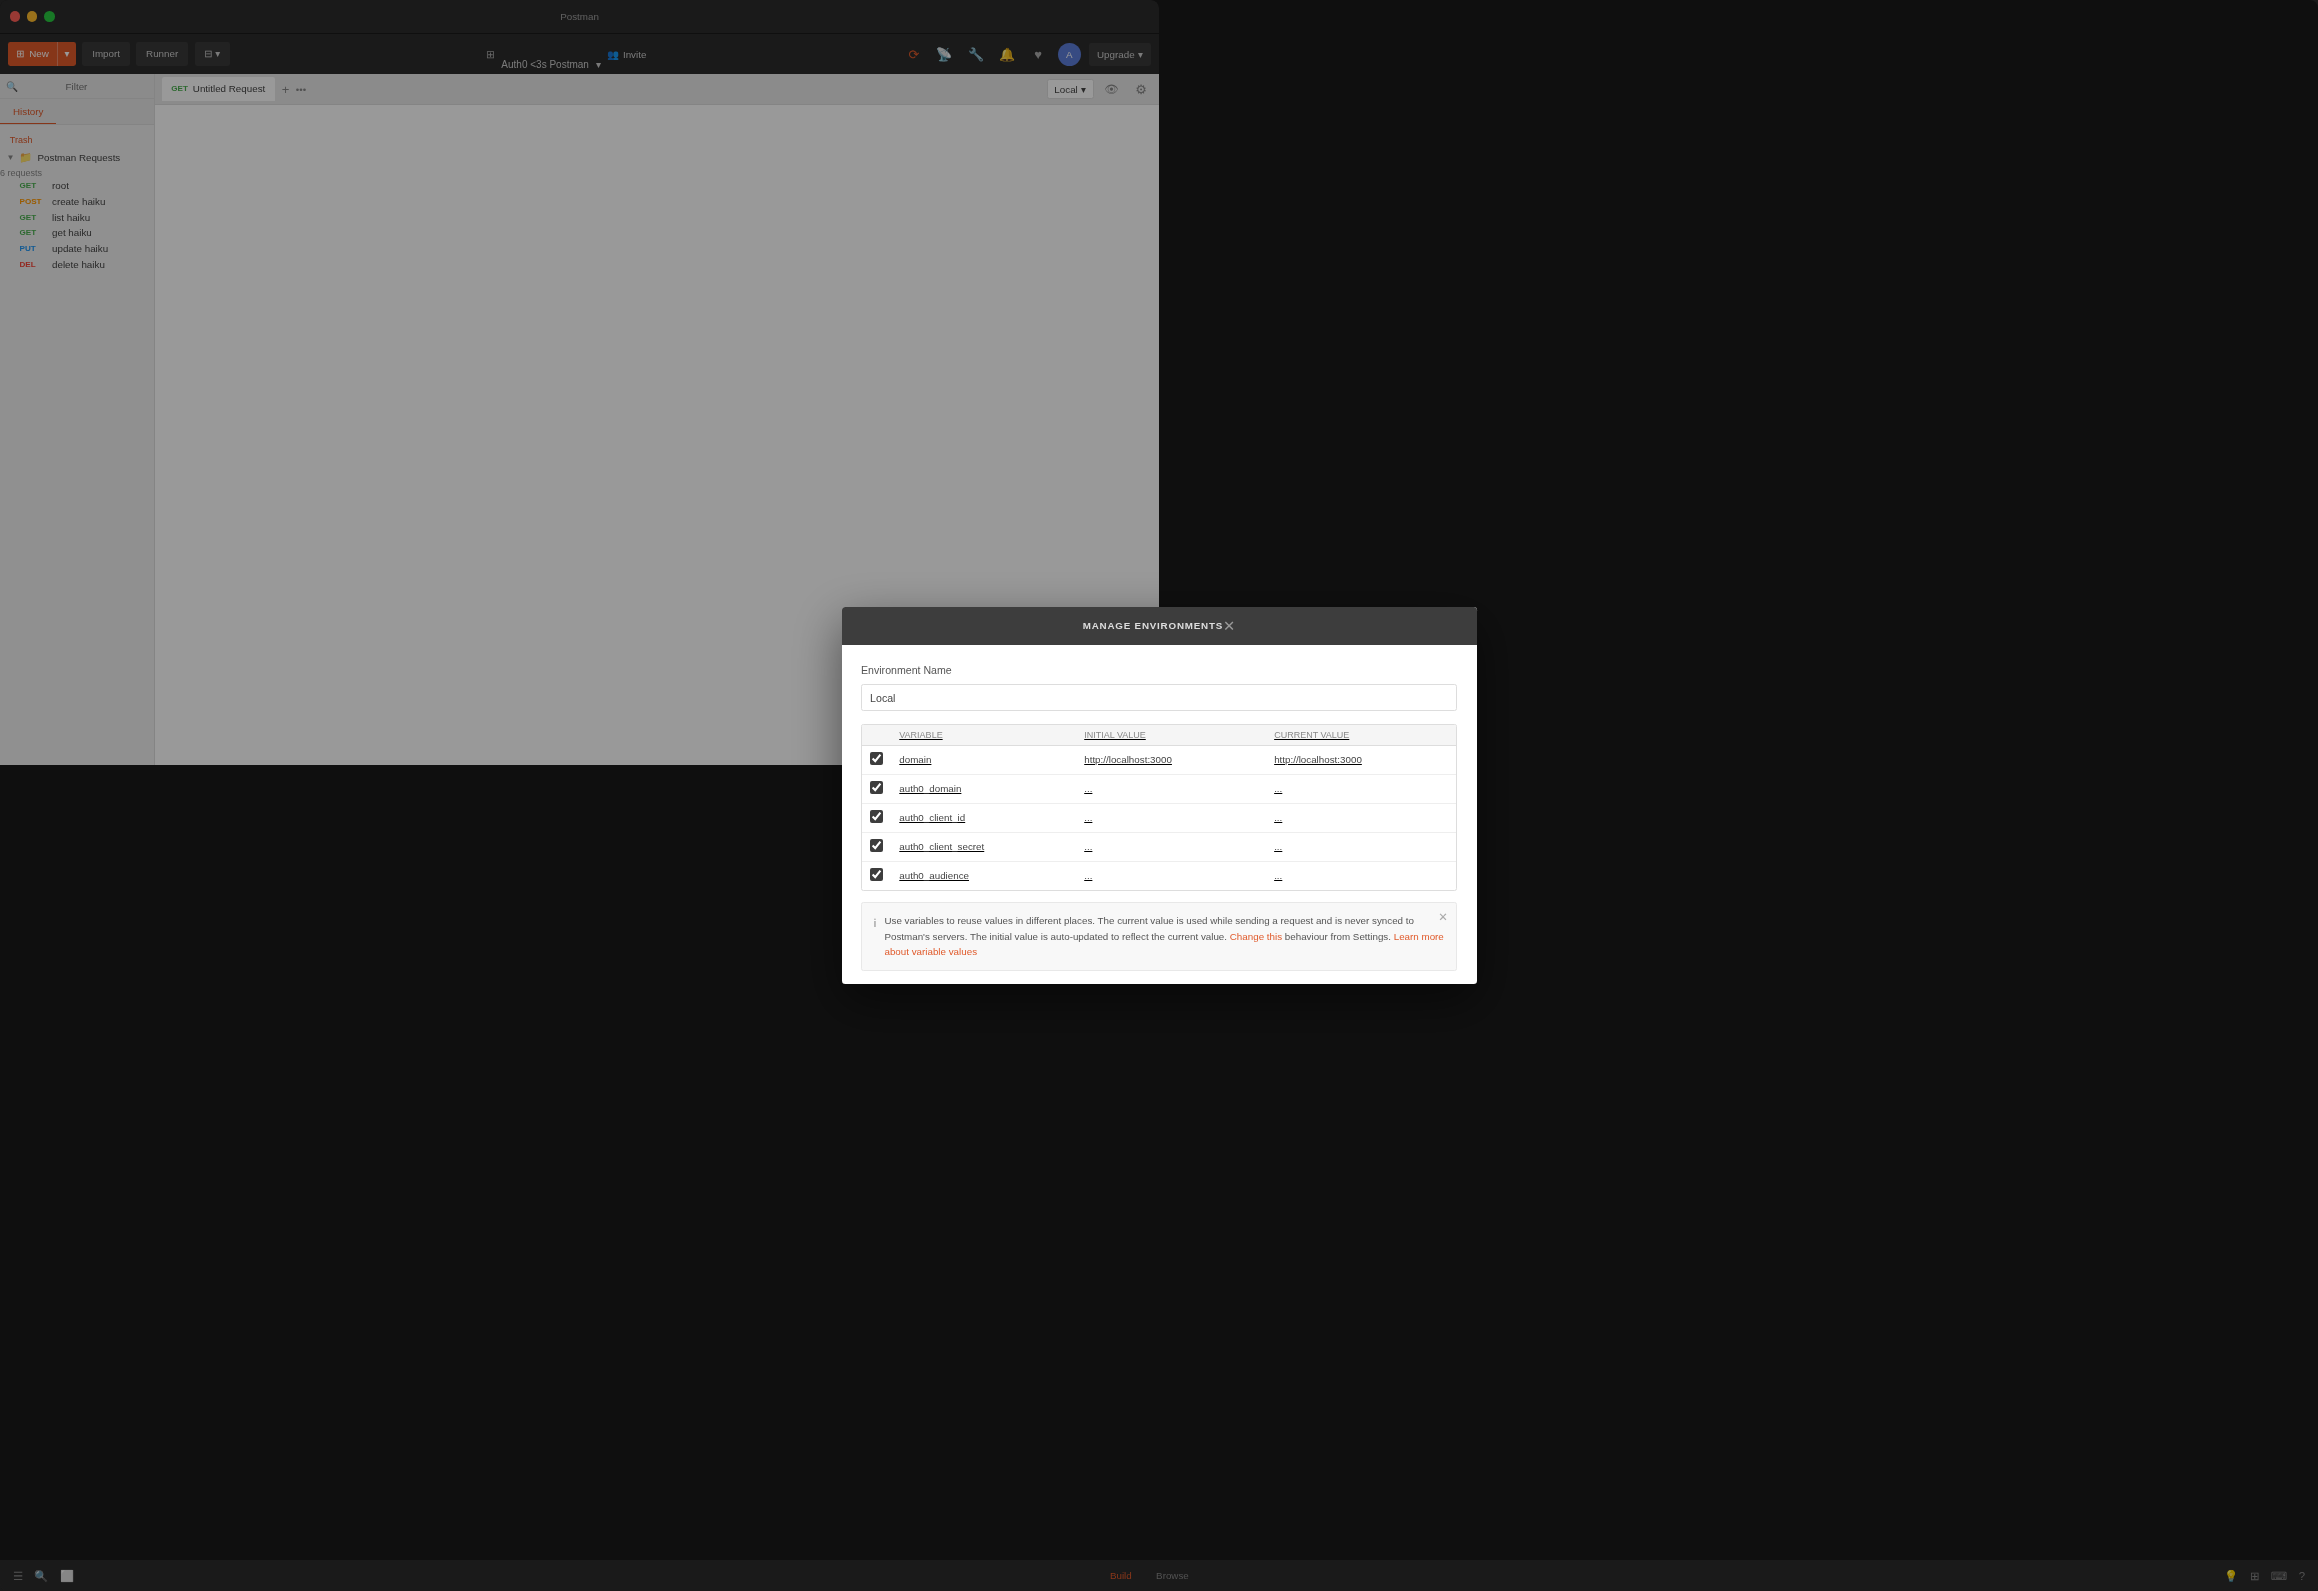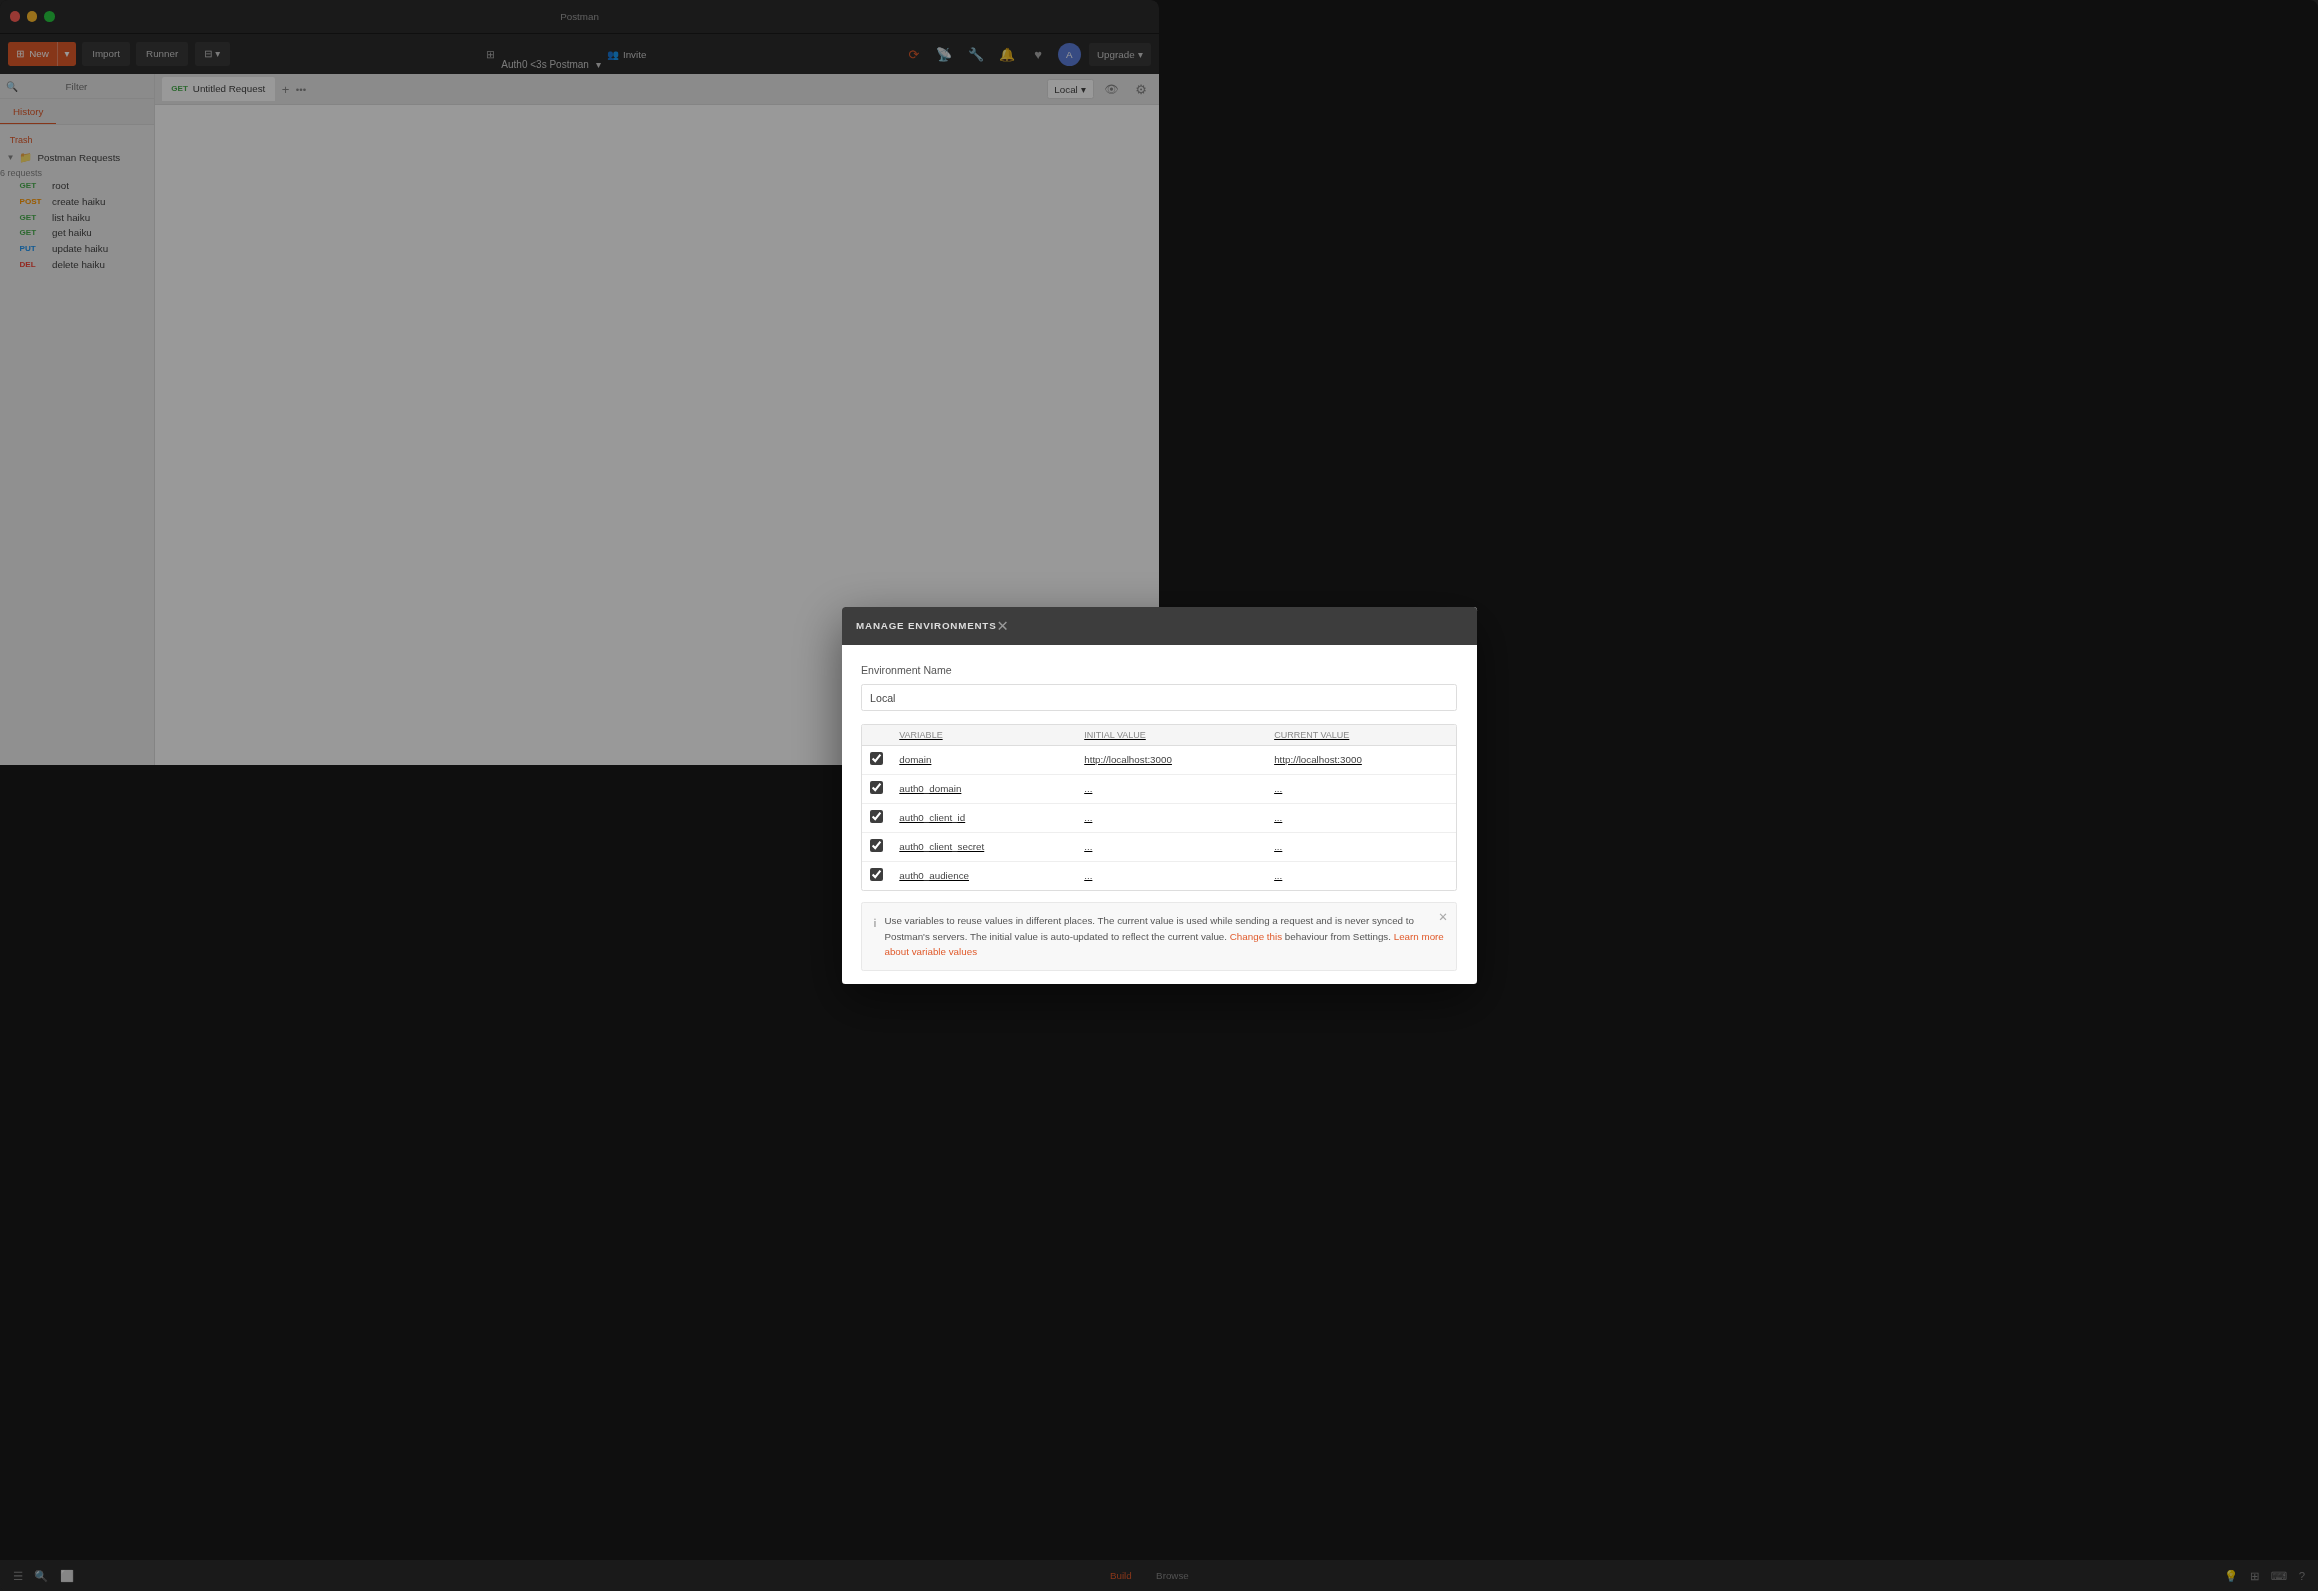--- a/index.html
+++ b/index.html
@@ -335,21 +335,21 @@
       display: flex;
       flex-direction: column;
       box-shadow: 0 16.3px 49px rgba(0,0,0,0.5);
     }
     .modal-header {
       background: #3d3d3d;
       border-radius: 3.3px 3.3px 0 0;
       padding: 11.4px 14.6px;
       display: flex;
       align-items: center;
-      justify-content: flex-start;
+      justify-content: center;
     }
     .modal-title {
       color: #ddd;
       font-size: 9.8px;
       font-weight: 600;
       letter-spacing: 0.8px;
       text-transform: uppercase;
     }
     .modal-close {
       color: #999;

